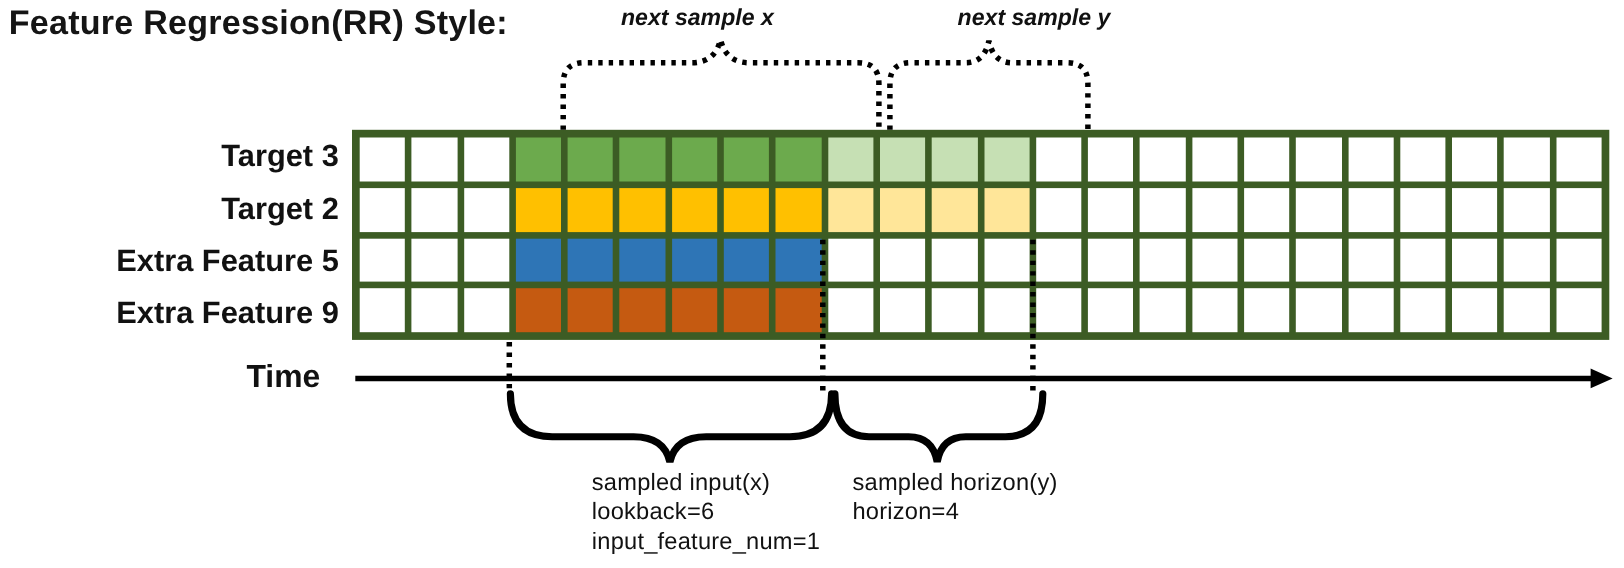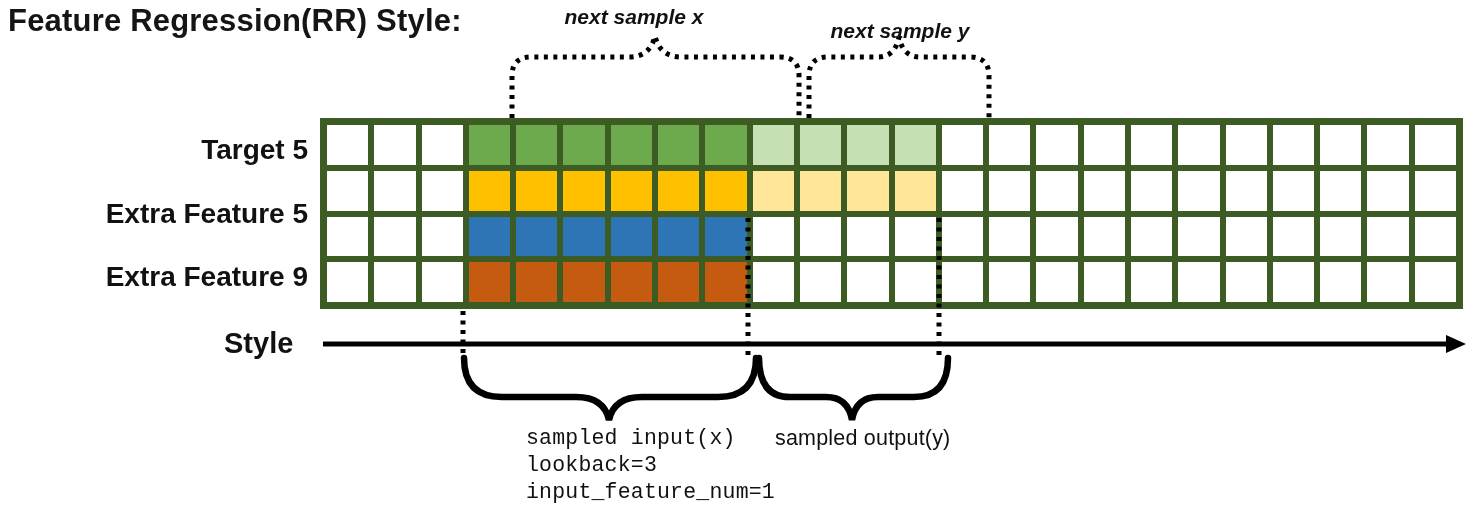--- a/index.html
+++ b/index.html
@@ -9,21 +9,21 @@
   }
   .title{
     position:absolute;left:8px;top:3px;font-size:31px;font-weight:700;color:#151515;
     letter-spacing:.2px;white-space:nowrap;
   }
   .brace-label{
     position:absolute;top:5px;transform:translateX(-50%);
     font-size:21px;font-style:italic;font-weight:700;color:#111;white-space:nowrap;
   }
   #label-next-x{left:634px;}
-  #label-next-y{left:900px;margin-top:14px;}
+  #label-next-y{left:940px;}
   .row-labels{
     position:absolute;left:0;top:118px;width:308px;height:191px;
     display:flex;flex-direction:column;
   }
   .row-label{
     flex:1;display:flex;align-items:center;justify-content:flex-end;
     font-size:28px;font-weight:700;color:#111;white-space:nowrap;
   }
   .grid{
     position:absolute;left:320px;top:118px;width:1143px;height:191px;
@@ -31,36 +31,37 @@
     gap:6px;padding:7px;
   }
   .cell{width:100%;height:100%;}
   .time-label{
     position:absolute;left:224px;top:327px;font-size:29px;font-weight:700;color:#111;
   }
   .note-block{
     position:absolute;top:425px;font-size:21.5px;font-weight:400;color:#111;
     line-height:27px;white-space:nowrap;letter-spacing:.2px;
   }
-  #note-input{left:526px;font-family:Liberation Mono, monospace;}
+  #note-input{left:538px;}
   #note-output{left:775px;}
   svg.overlay{position:absolute;left:0;top:0;pointer-events:none;}
 </style>
 </head>
 <body>
 
 <div id="canvas">
 
   <div class="title">Feature Regression(RR) Style:</div>
 
   <div class="brace-label" id="label-next-x">next sample x</div>
   <div class="brace-label" id="label-next-y">next sample y</div>
 
   <div class="row-labels">
-      <div class="row-label">Target 5</div>
+      <div class="row-label">Target 3</div>
+      <div class="row-label">Target 2</div>
       <div class="row-label">Extra Feature 5</div>
       <div class="row-label">Extra Feature 9</div>
     </div>
 
   <div class="grid" style="background: rgb(60, 92, 36); grid-template-columns: repeat(24, 1fr);">
       <div class="cell" style="background: rgb(255, 255, 255);"></div>
       <div class="cell" style="background: rgb(255, 255, 255);"></div>
       <div class="cell" style="background: rgb(255, 255, 255);"></div>
       <div class="cell" style="background: rgb(108, 170, 77);"></div>
       <div class="cell" style="background: rgb(108, 170, 77);"></div>
@@ -150,30 +151,31 @@
       <div class="cell" style="background: rgb(255, 255, 255);"></div>
       <div class="cell" style="background: rgb(255, 255, 255);"></div>
       <div class="cell" style="background: rgb(255, 255, 255);"></div>
       <div class="cell" style="background: rgb(255, 255, 255);"></div>
       <div class="cell" style="background: rgb(255, 255, 255);"></div>
       <div class="cell" style="background: rgb(255, 255, 255);"></div>
       <div class="cell" style="background: rgb(255, 255, 255);"></div>
       <div class="cell" style="background: rgb(255, 255, 255);"></div>
     </div>
 
-  <div class="time-label">Style</div>
+  <div class="time-label">Time</div>
 
   <div class="note-block" id="note-input">
     <div>sampled input(x)</div>
-    <div>lookback=3</div>
+    <div>lookback=6</div>
     <div>input_feature_num=1</div>
   </div>
 
   <div class="note-block" id="note-output">
-    <div>sampled output(y)</div>
+    <div>sampled horizon(y)</div>
+    <div>horizon=4</div>
   </div>
 
   <svg class="overlay" width="1476" height="516" viewBox="0 0 1476 516">
 
     <path d="M 512,118 L 512,76 Q 512,57 531,57 L 629,57 Q 650,57 655,36 Q 660,57 681,57 L 780,57 Q 799,57 799,76 L 799,118" fill="none" stroke="#000" stroke-width="5" stroke-dasharray="4 5.5"></path>
 
     <path d="M 809,118 L 809,76 Q 809,57 828,57 L 878,57 Q 895,57 899,37 Q 903,57 920,57 L 970,57 Q 989,57 989,76 L 989,118" fill="none" stroke="#000" stroke-width="5" stroke-dasharray="4 5.5"></path>
 
     <path d="M 463,311 L 463,358" fill="none" stroke="#000" stroke-width="5" stroke-dasharray="4 5.5"></path>
     <path d="M 748,218 L 748,358" fill="none" stroke="#000" stroke-width="5" stroke-dasharray="4 5.5"></path>

